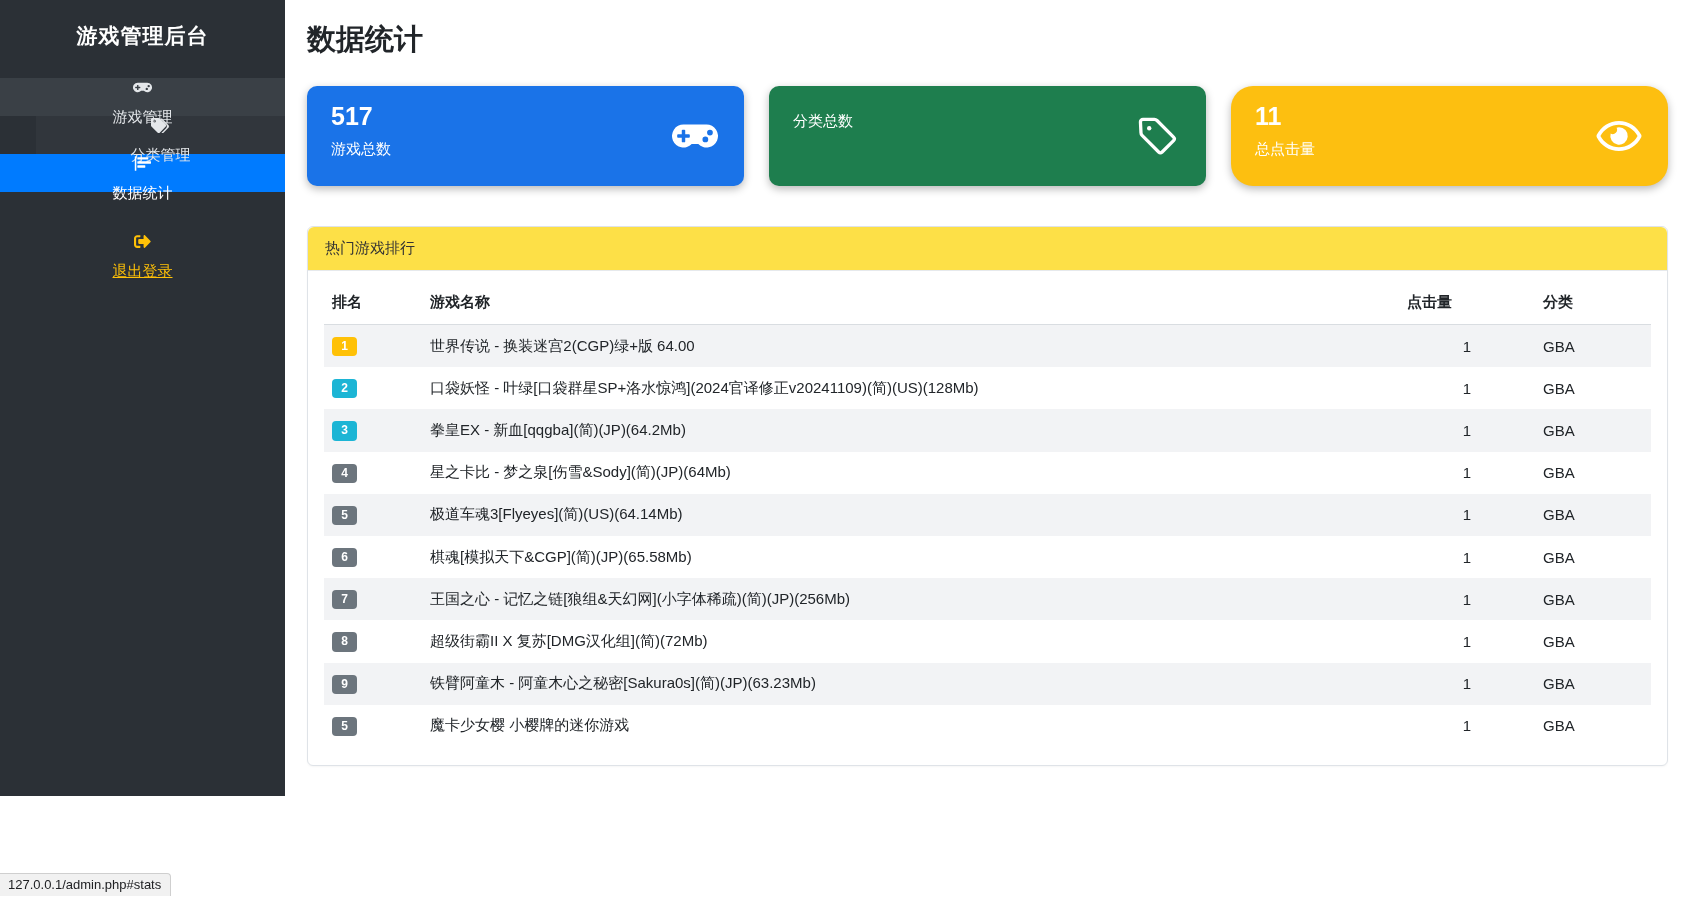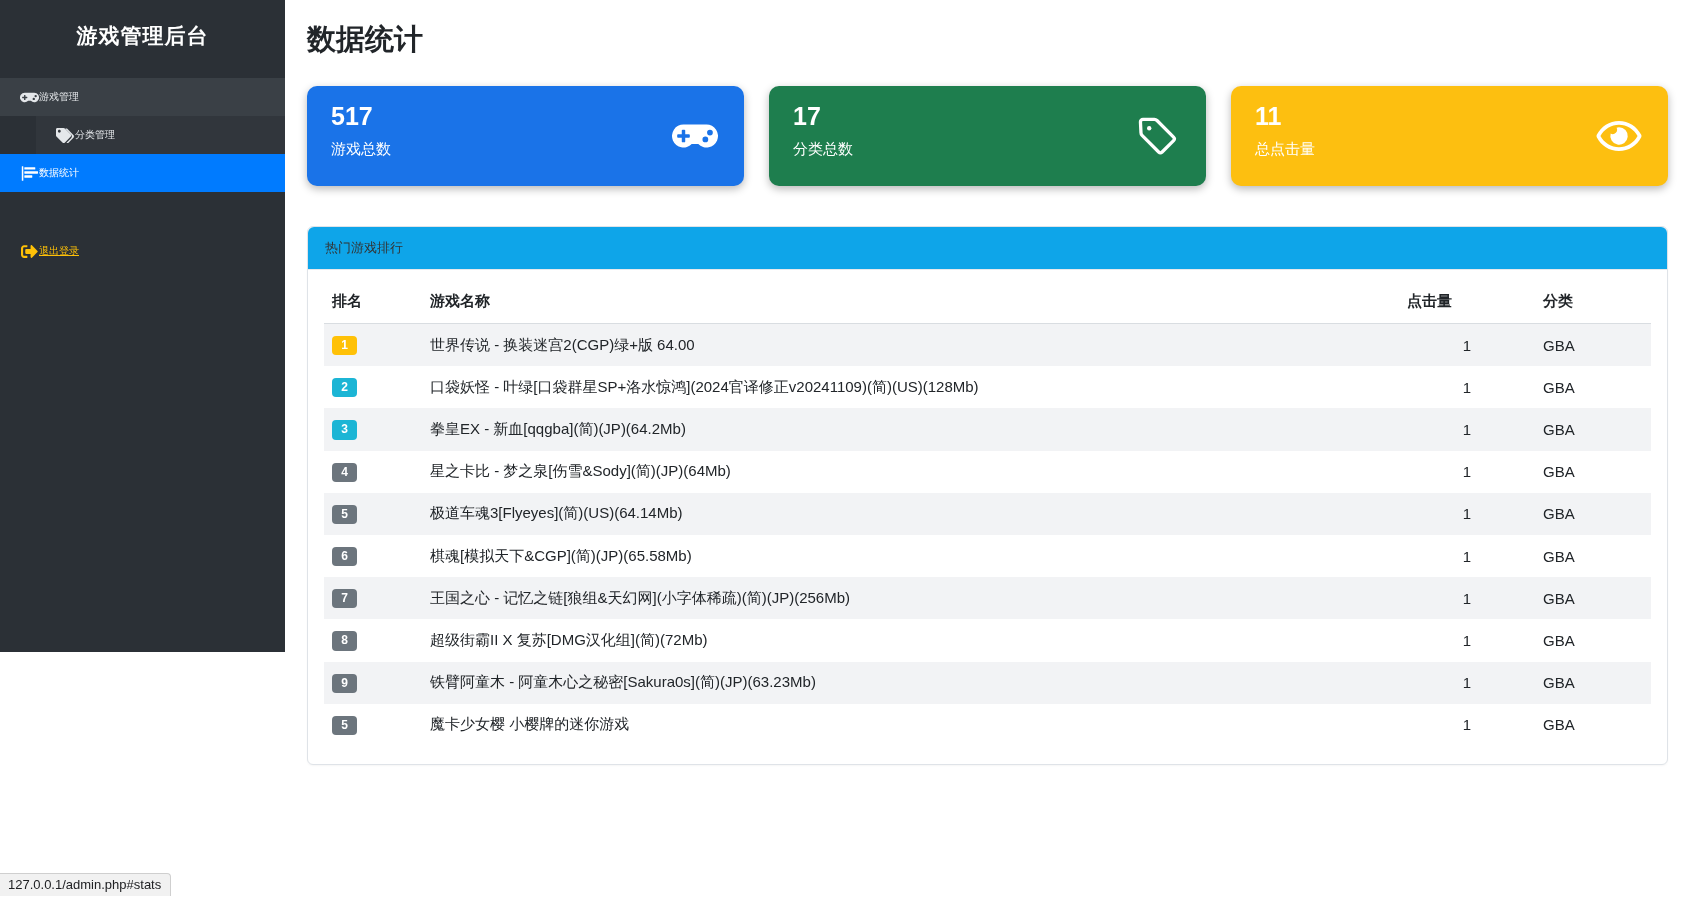--- a/index.html
+++ b/index.html
@@ -4,30 +4,30 @@
 <style>
   html,body{margin:0;padding:0;}
   body{
     width:1691px;height:904px;position:relative;overflow:hidden;
     background:#ffffff;
     font-family:"Liberation Sans","DejaVu Sans",sans-serif;
     color:#212529;
   }
   
   .sidebar{
-    position:absolute;left:0;top:0;width:285px;height:652px;
+    position:absolute;left:0;top:0;width:285px;height:796px;
     background:#2b3036;color:#e8eaed;z-index:1;
   }
   .sidebar-title{
     padding:22px 10px 28px;text-align:center;
     font-size:21px;font-weight:bold;color:#ffffff;letter-spacing:1px;
   }
   .menu-item{
-    display:flex;align-items:center;
-    height:38px;padding:0 20px;font-size:10px;color:#e4e7ea;cursor:pointer;
+    display:flex;align-items:center;gap:11px;
+    height:38px;padding:0 20px;font-size:15px;color:#e4e7ea;cursor:pointer;flex-direction:column;
   }
   .menu-item .mi-icon{width:19px;height:17px;display:flex;align-items:center;justify-content:center;flex:0 0 19px;}
   .menu-item .mi-icon svg{width:19px;height:17px;display:block;}
   .menu-item.shade-a{background:#3a4046;}
   .menu-item.shade-b{background:#31363c;margin-left:36px;}
   .menu-item.active{background:#007bff;color:#ffffff;}
   .menu-item.logout{margin-top:40px;color:#ffc107;background:transparent;text-decoration:underline;}
   
   .link-preview{
     position:absolute;left:0;bottom:8px;z-index:5;
@@ -48,22 +48,22 @@
   .card-value{font-size:25px;font-weight:600;line-height:1.1;}
   .card-label{font-size:15px;margin-top:9px;}
   .card-icon{position:absolute;right:26px;top:50%;transform:translateY(-50%);}
   .card-icon svg{width:46px;height:40px;display:block;}
   
   .panel{
     margin-top:40px;border:1px solid #dfe3e8;border-radius:6px;
     background:#ffffff;box-shadow:0 1px 2px rgba(0,0,0,0.04);
   }
   .panel-header{
-    padding:12px 17px;font-size:13px;color:#333333;
-    border-bottom:1px solid #e6e9ec;background:#0ea5e9;
+    padding:12px 17px;font-size:15px;color:#333333;
+    border-bottom:1px solid #e6e9ec;background:#fde047;
     border-radius:6px 6px 0 0;
   }
   .panel-body{padding:6px 16px 18px;}
   table.rank-table{width:100%;border-collapse:collapse;font-size:15px;color:#212529;}
   .rank-table thead th{
     text-align:left;font-weight:bold;padding:16px 8px 12px;
     border-bottom:1px solid #d9dde1;
   }
   .rank-table tbody td{padding:11px 8px;}
   .rank-table tbody tr:nth-child(odd){background:#f2f3f5;}
@@ -125,30 +125,29 @@
     <div class="stat-card" style="background: rgb(26, 115, 232);">
       <div class="card-value">517</div>
       <div class="card-label">游戏总数</div>
       <span class="card-icon">
           <svg viewBox="0 0 640 512" fill="currentColor">
             <path d="M480.07 96H160a160 160 0 1 0 114.24 272h91.52A160 160 0 1 0 480.07 96zM248 268a12 12 0 0 1-12 12h-52v52a12 12 0 0 1-12 12h-24a12 12 0 0 1-12-12v-52H84a12 12 0 0 1-12-12v-24a12 12 0 0 1 12-12h52v-52a12 12 0 0 1 12-12h24a12 12 0 0 1 12 12v52h52a12 12 0 0 1 12 12zm216 76a40 40 0 1 1 40-40 40 40 0 0 1-40 40zm64-96a40 40 0 1 1 40-40 40 40 0 0 1-40 40z"></path>
           </svg>
         </span>
     </div>
     <div class="stat-card" style="background: rgb(30, 126, 78);">
-      <div class="card-value">17</div>
       <div class="card-label">分类总数</div>
       <span class="card-icon">
           <svg viewBox="0 0 512 512" fill="none" stroke="currentColor" stroke-width="42" stroke-linejoin="round">
             <path d="M44 76a32 32 0 0 1 32-32h146a48 48 0 0 1 34 14l212 212a32 32 0 0 1 0 45L322 461a32 32 0 0 1-45 0L65 249a48 48 0 0 1-14-34z"></path>
             <circle cx="156" cy="156" r="28" fill="currentColor" stroke="none"></circle>
           </svg>
         </span>
     </div>
-    <div class="stat-card" style="background: rgb(253, 191, 16);">
+    <div class="stat-card" style="background: rgb(253, 191, 16); border-radius: 22px;">
       <div class="card-value">11</div>
       <div class="card-label">总点击量</div>
       <span class="card-icon">
           <svg viewBox="0 0 576 512" fill="currentColor">
             <path d="M288 144a110.94 110.94 0 0 0-31.24 5 55.4 55.4 0 0 1 7.24 27 56 56 0 0 1-56 56 55.4 55.4 0 0 1-27-7.24A111.71 111.71 0 1 0 288 144zm284.52 97.4C518.29 135.59 410.93 64 288 64S57.68 135.64 3.48 241.41a32.35 32.35 0 0 0 0 29.19C57.71 376.41 165.07 448 288 448s230.32-71.64 284.52-177.41a32.35 32.35 0 0 0 0-29.19zM288 400c-98.65 0-189.09-55-237.93-144C98.91 167 189.34 112 288 112s189.09 55 237.93 144C477.1 345 386.66 400 288 400z"></path>
           </svg>
         </span>
     </div>
   </div>
 

